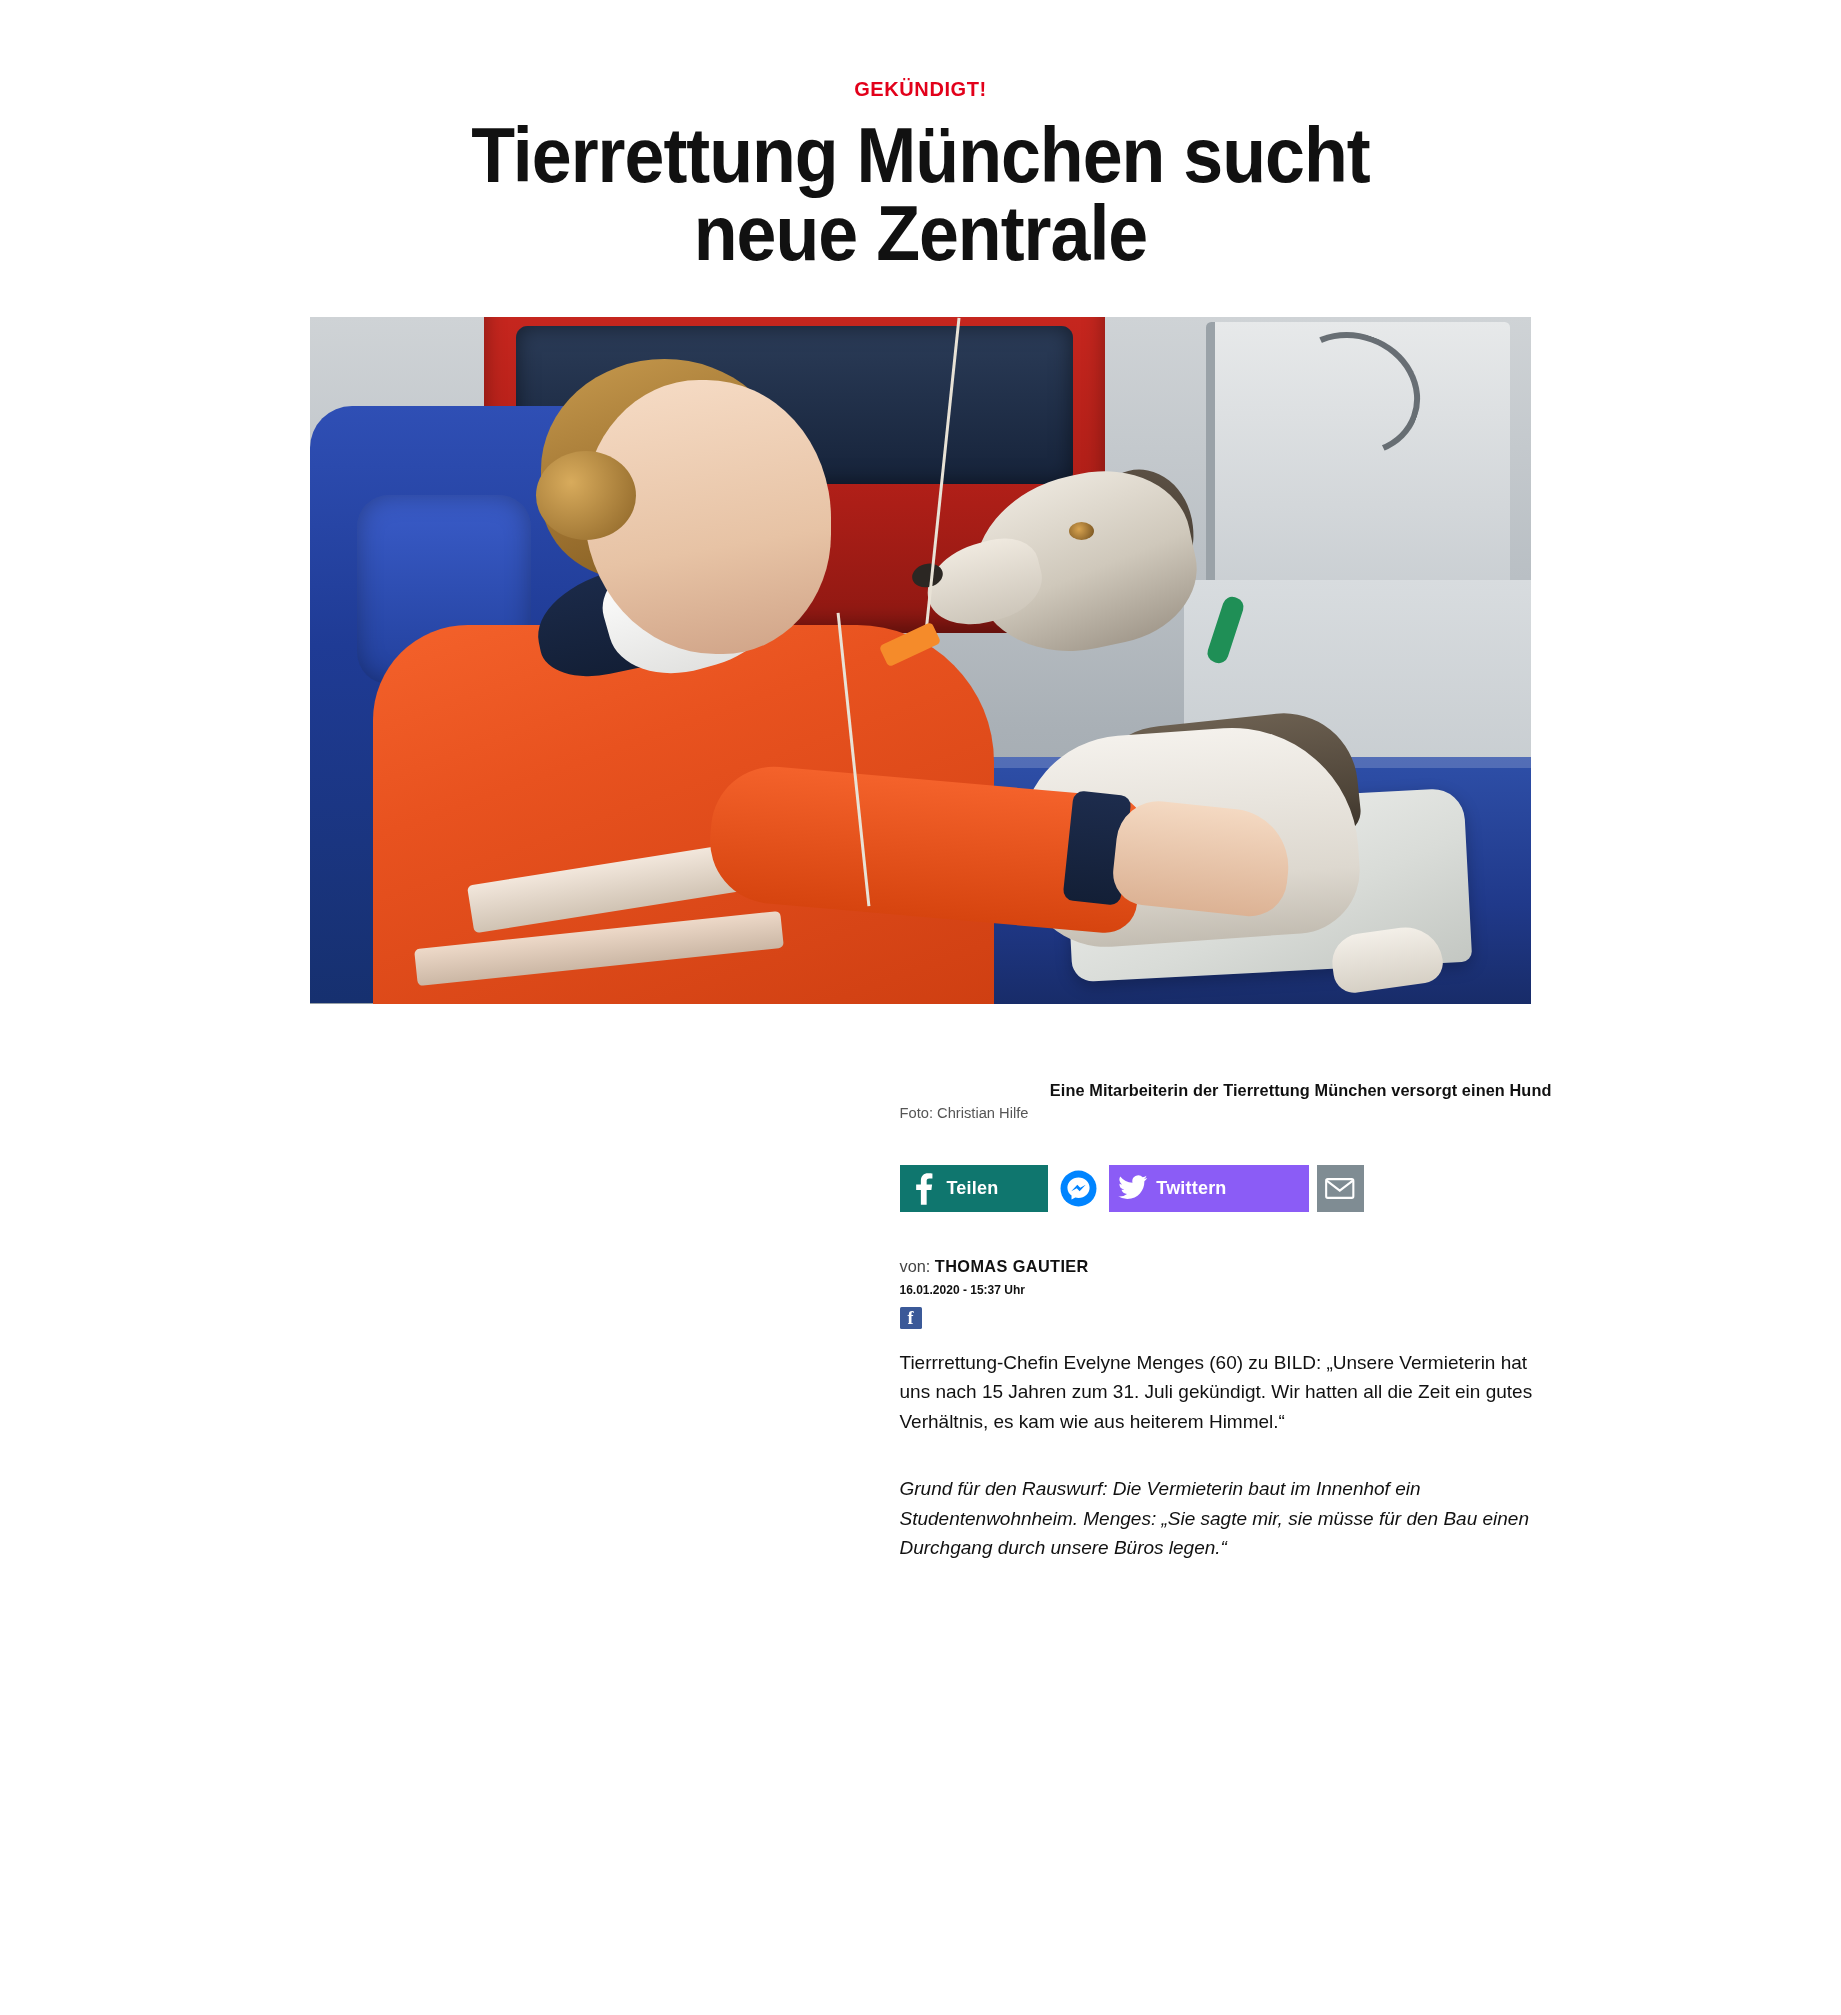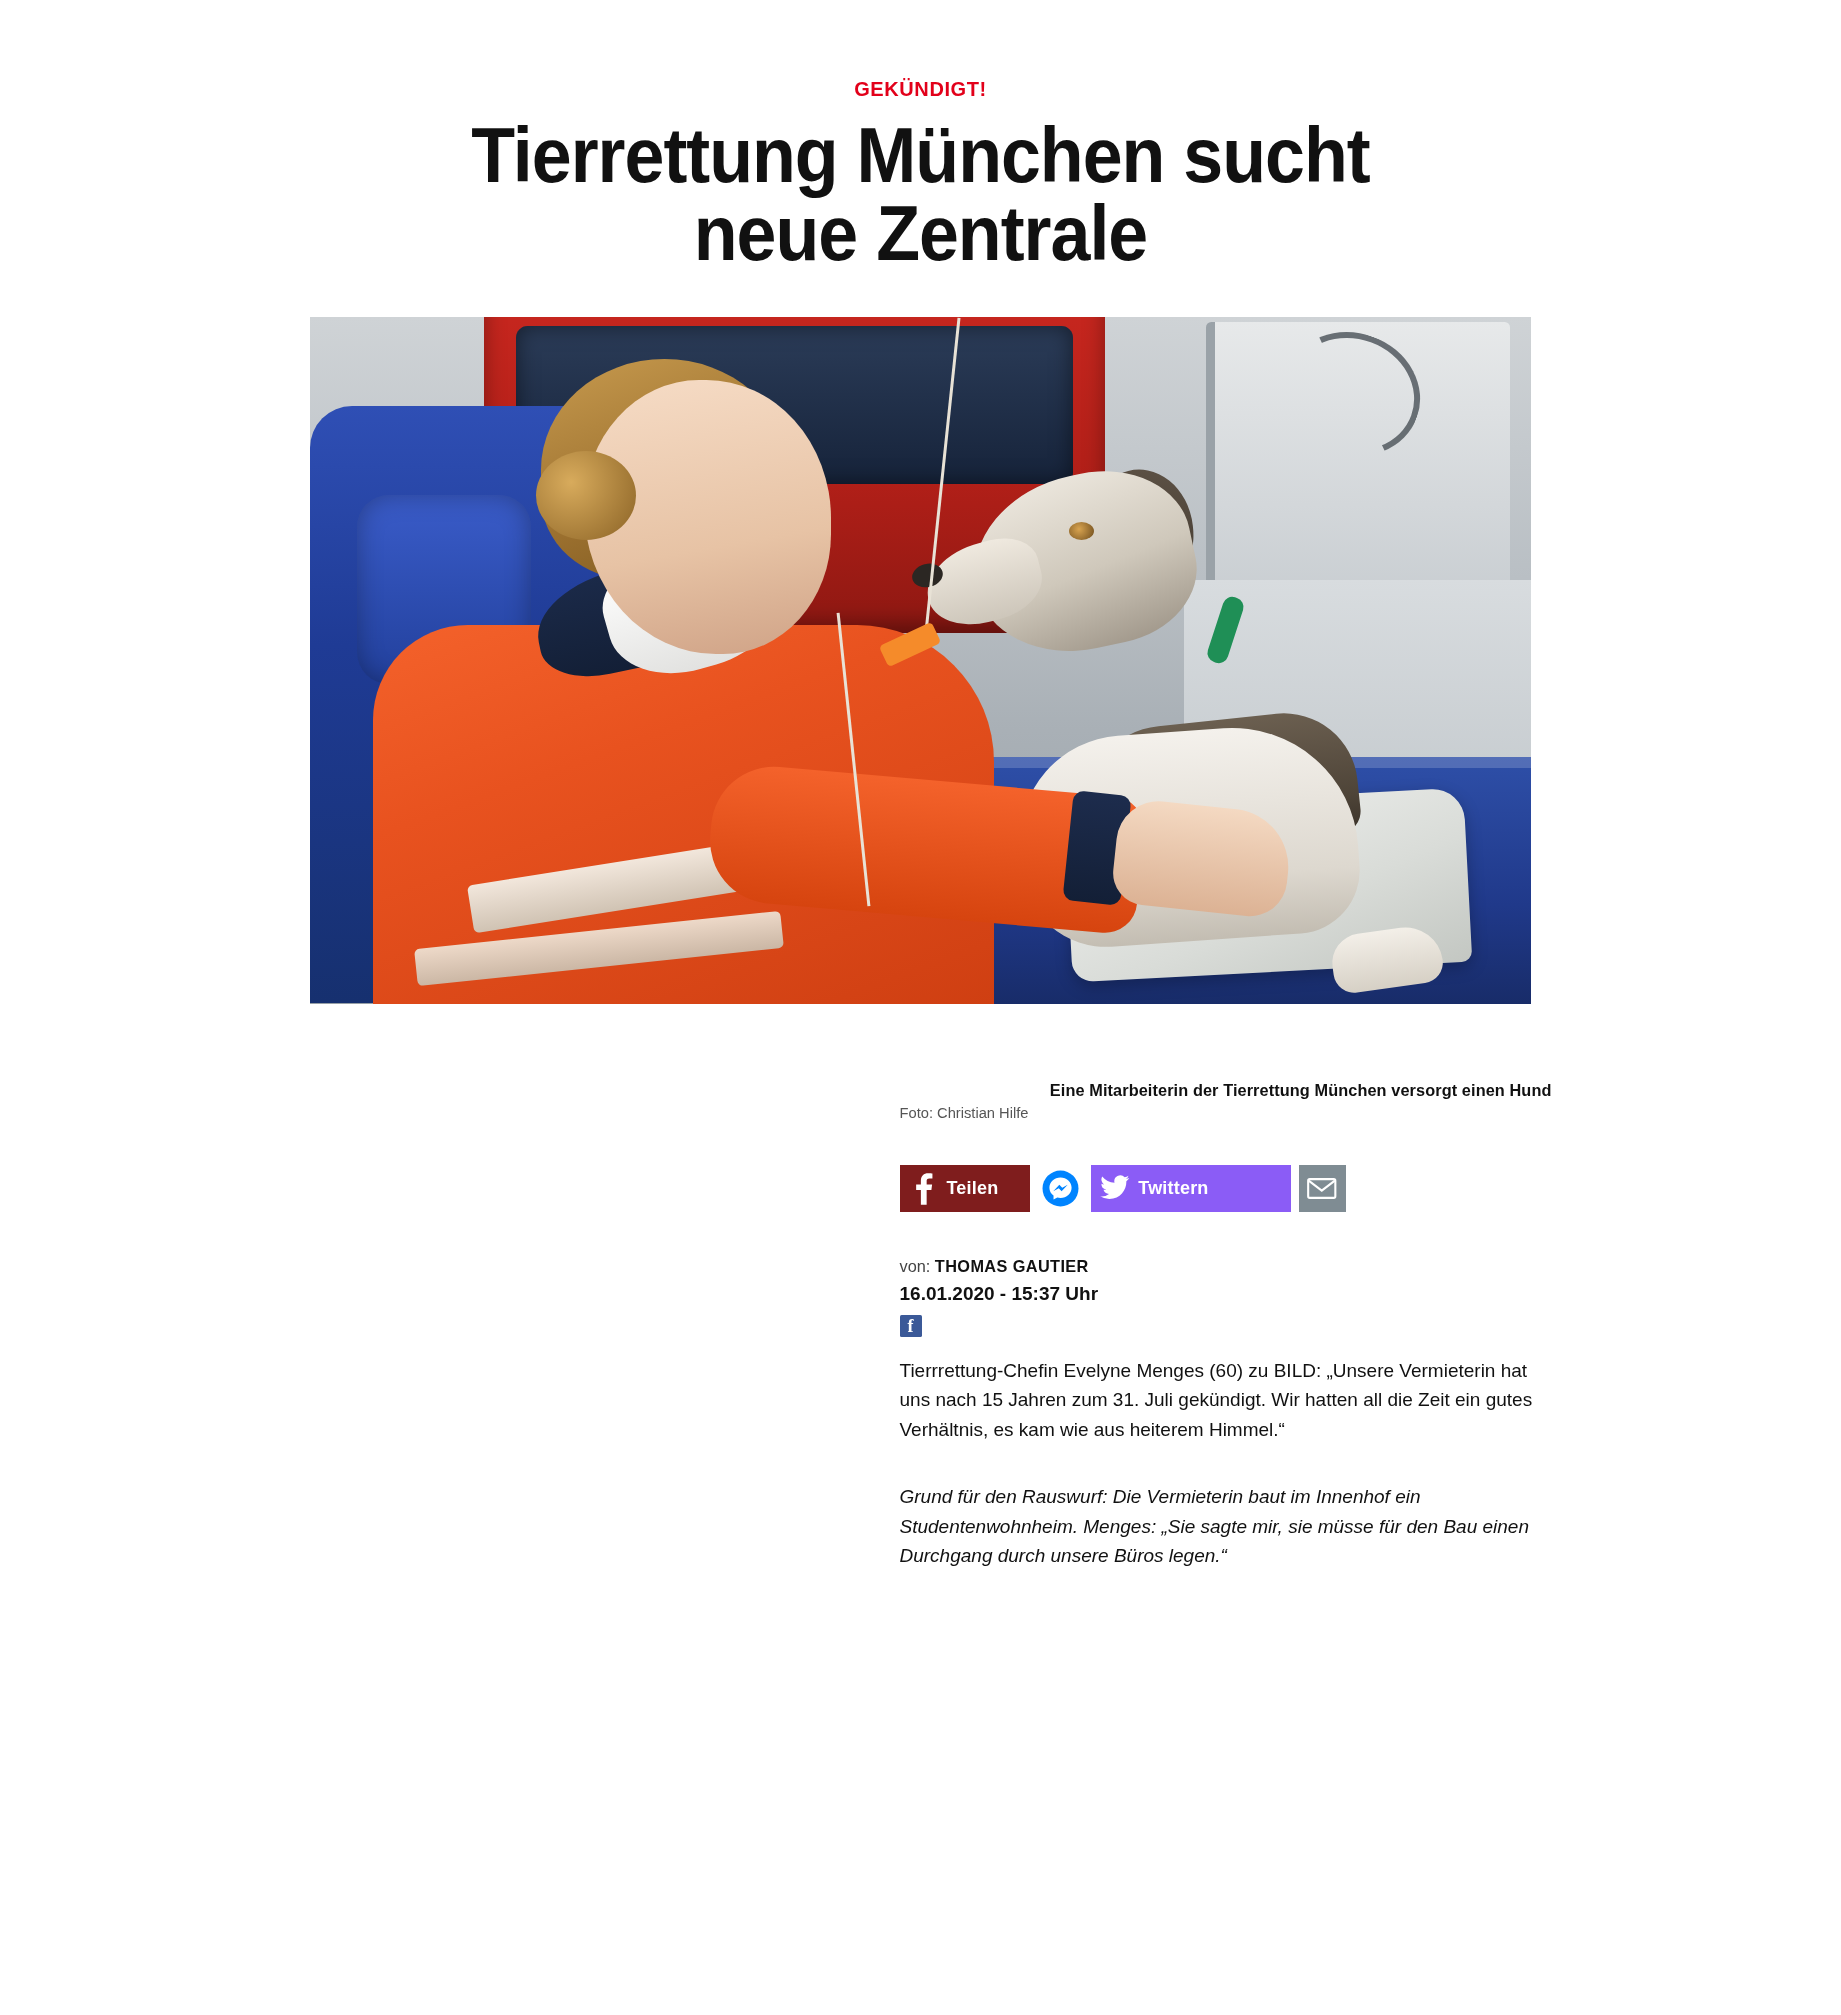--- a/index.html
+++ b/index.html
@@ -297,21 +297,21 @@
     margin-top: 44px;
   }
   .share-btn {
     display: flex;
     align-items: center;
     height: 47px;
     border: 0;
     cursor: pointer;
     padding: 0;
   }
-  .fb-btn { background: #7f1d1d; width: 130px; }
+  .fb-btn { background: #0f766e; width: 148px; }
   .msgr-btn { background: #ffffff; width: 47px; justify-content:center; }
   .tw-btn { background: #8b5cf6; width: 200px; }
   .mail-btn { background: #7f8c93; width: 47px; justify-content:center; }
 
   .share-icon {
     width: 47px;
     display:flex; align-items:center; justify-content:center;
     flex: none;
   }
   .share-label {
@@ -325,21 +325,21 @@
   
   .byline {
     margin-top: 45px;
     font-size: 16.3px;
     color: #111;
   }
   .byline .von { color:#444; font-weight: normal; }
   .byline .author { font-weight: bold; letter-spacing:0.4px; }
   .timestamp {
     margin-top: 7.4px;
-    font-size: 19px;
+    font-size: 12px;
     font-weight: bold;
     color:#111;
   }
 
   
   .lead {
     margin-top: 33px;
     font-size: 19px;
     line-height: 1.5;
     color: #111;

